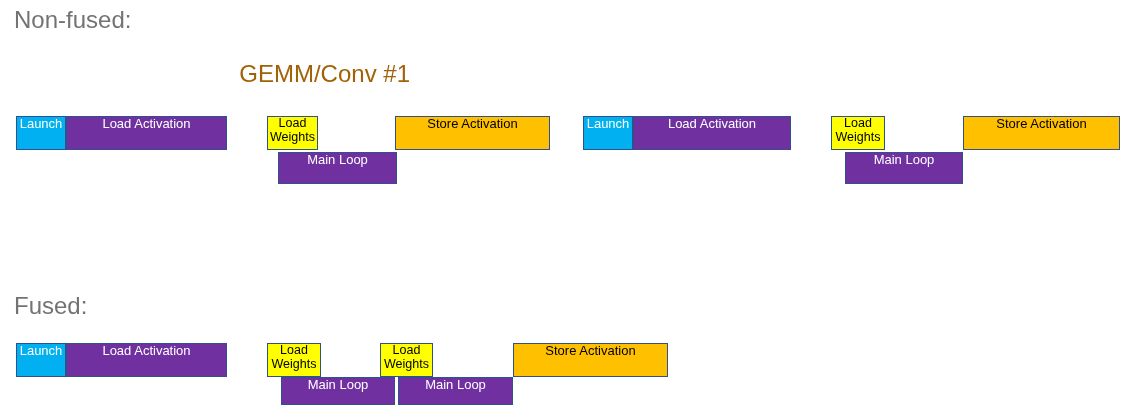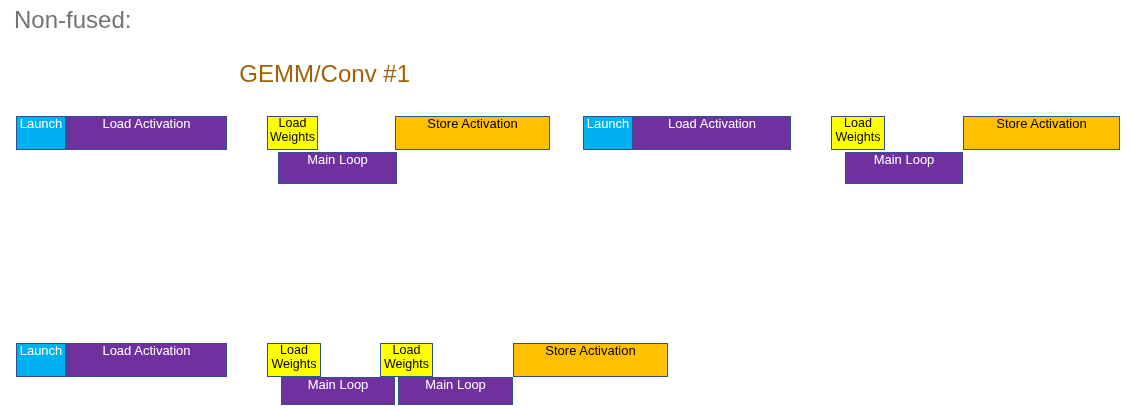--- a/index.html
+++ b/index.html
@@ -52,20 +52,21 @@
 </style>
 </head>
 <body>
 
 <div id="canvas">
   <div id="non-fused-label" class="section-label">Non-fused:</div>
 
   <div id="gemm1-title" class="group-title">GEMM/Conv #1</div>
 
 
+  <div id="fused-label" class="section-label">Fused:</div>
 
   <div id="timeline-boxes">
       <div class="tl-box k-launch" style="left: 16px; top: 116px; width: 50px; height: 34px; background: rgb(0, 176, 240); color: rgb(255, 255, 255); border-color: rgb(47, 82, 143);">
         <span>Launch</span>
       </div>
       <div class="tl-box k-load" style="left: 66px; top: 116px; width: 161px; height: 34px; background: rgb(112, 48, 160); color: rgb(255, 255, 255); border-color: rgb(47, 82, 143);">
         <span>Load Activation</span>
       </div>
       <div class="tl-box k-weights" style="left: 227px; top: 116px; width: 51px; height: 34px; background: rgb(255, 255, 0); color: rgb(0, 0, 0); border-color: rgb(47, 82, 143);">
         <span>Load Weights</span>

